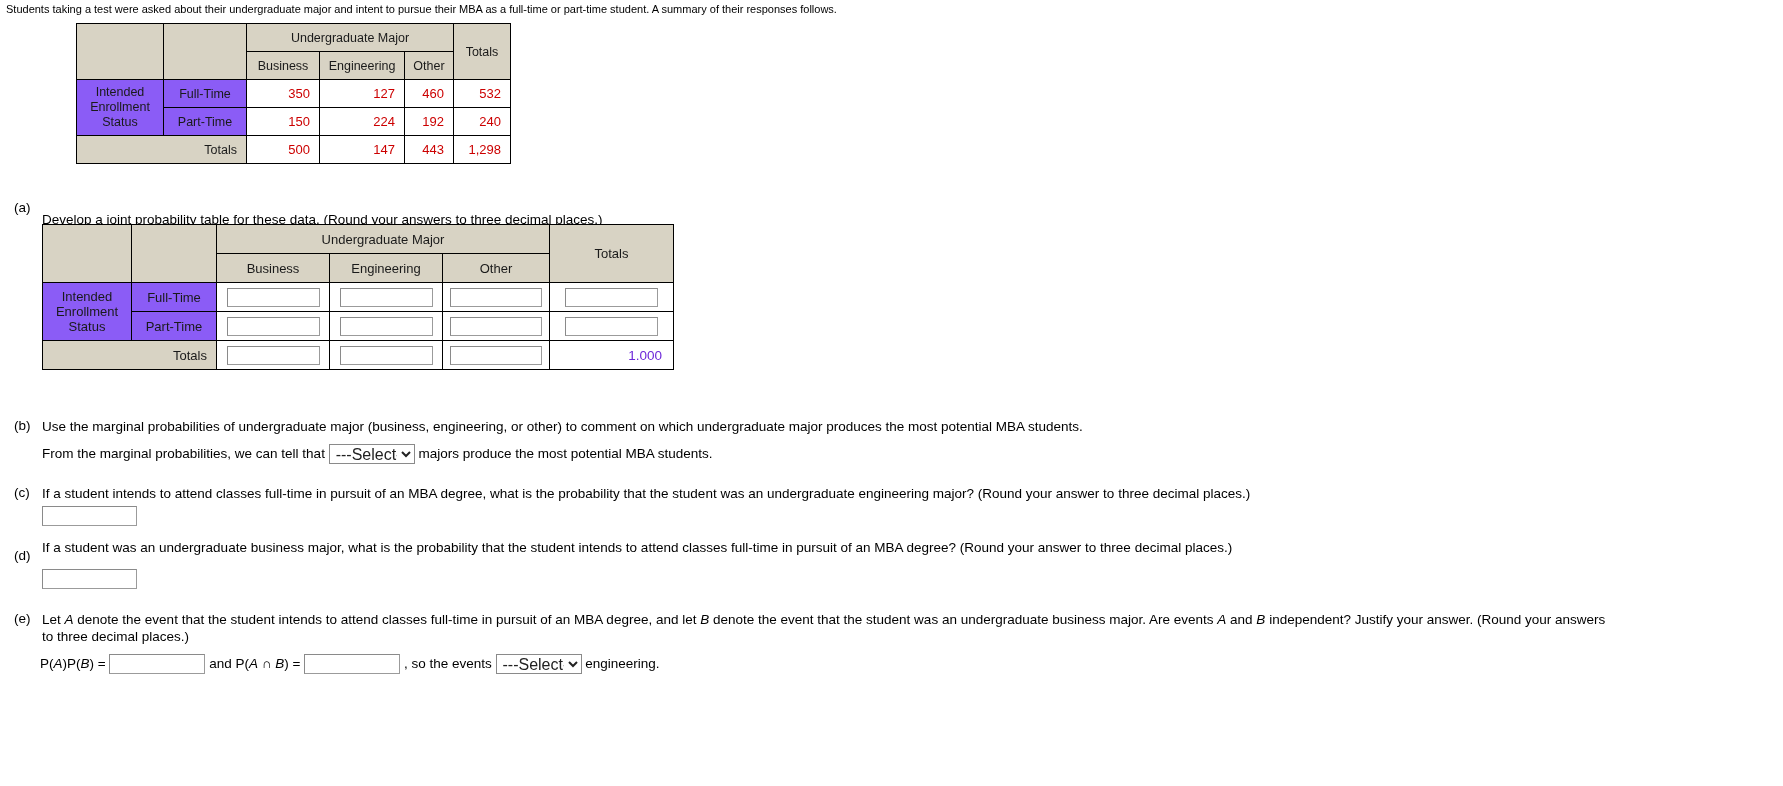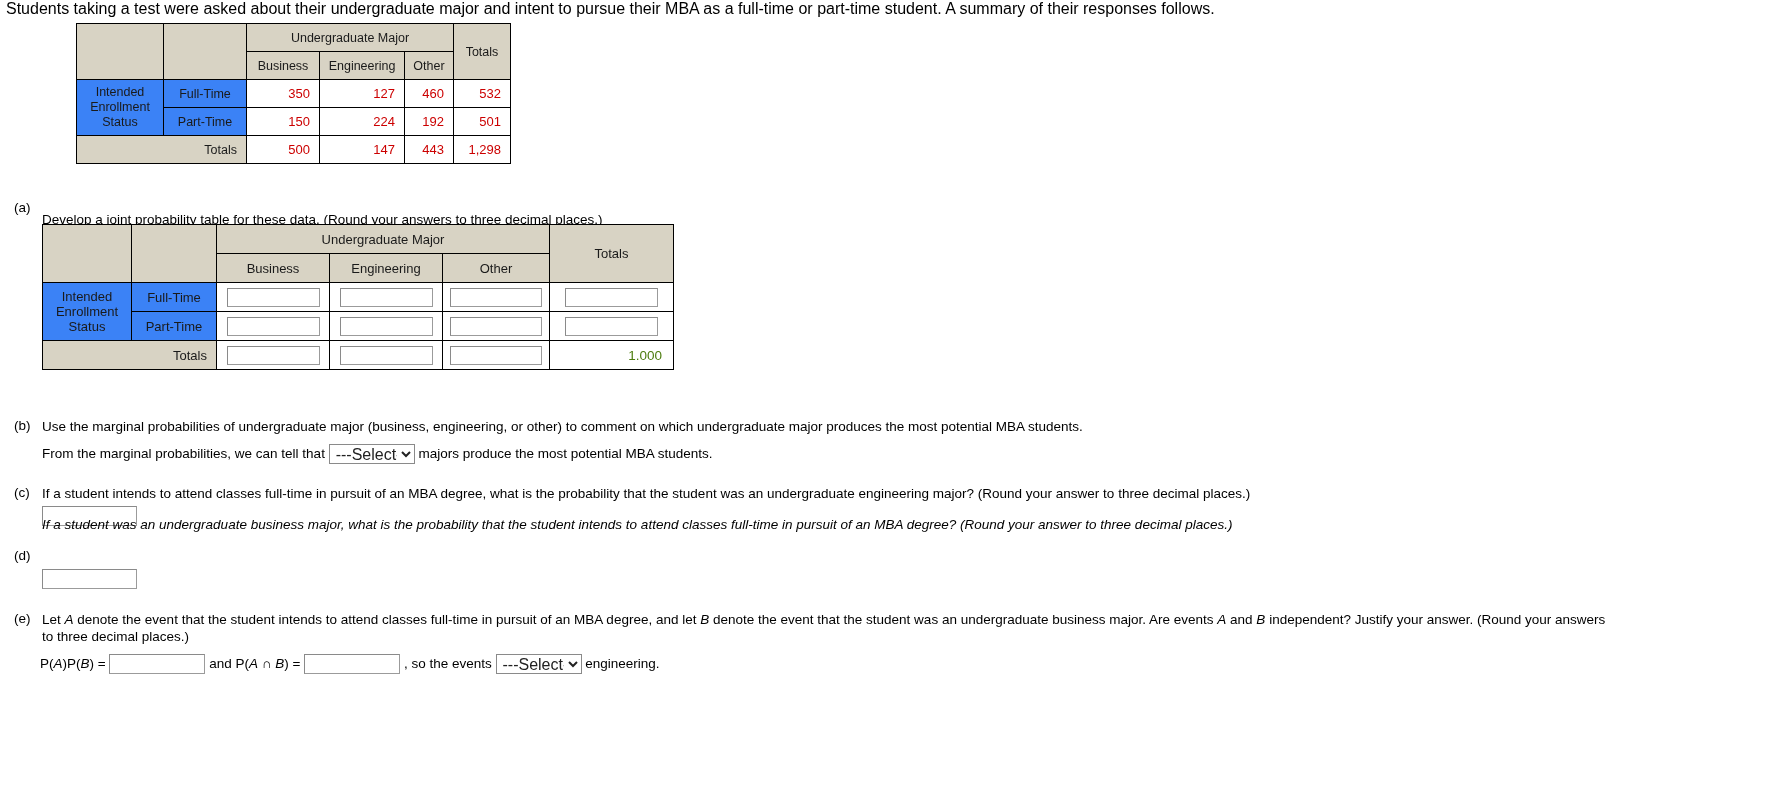--- a/index.html
+++ b/index.html
@@ -14,21 +14,21 @@
     font-size: 13.5px;
     color: #1a1a1a;
     position: relative;
     overflow: hidden;
   }
 
   .intro {
     position: absolute;
     left: 6px;
     top: 0px;
-    font-size: 16px;
+    font-size: 11px;
     line-height: 18px;
     white-space: nowrap;
     color: #000;
   }
 
   
   table.dt {
     border-collapse: collapse;
     background: #ffffff;
   }
@@ -38,21 +38,21 @@
     font-weight: normal;
     vertical-align: middle;
   }
   .hdr {
     background: #d8d3c4;
     font-weight: bold;
     text-align: center;
     color: #1a1a1a;
   }
   .rowhdr {
-    background: #3b82f6;
+    background: #8b5cf6;
     font-weight: bold;
     text-align: center;
     color: #1a1a1a;
     margin-top: 12px;
   }
   .rowhdr-right {
     background: #d8d3c4;
     font-weight: bold;
     text-align: right;
     color: #1a1a1a;
@@ -63,21 +63,21 @@
   }
   .num {
     text-align: right;
     color: #cc0000;
     padding-right: 9px !important;
     font-size: 13px;
     background: #ffffff;
   }
   .plain-num {
     text-align: right;
-    color: #4d7c0f;
+    color: #6d28d9;
     padding-right: 11px !important;
     font-size: 13.5px;
     background: #ffffff;
   }
 
   
   #table-summary {
     position: absolute;
     left: 76px;
     top: 23px;
@@ -204,21 +204,21 @@
     <td class="num">350</td>
     <td class="num">127</td>
     <td class="num">460</td>
     <td class="num">532</td>
   </tr>
   <tr>
     <td class="rowhdr">Part-Time</td>
     <td class="num">150</td>
     <td class="num">224</td>
     <td class="num">192</td>
-    <td class="num">501</td>
+    <td class="num">240</td>
   </tr>
   <tr>
     <td class="rowhdr-right" colspan="2">Totals</td>
     <td class="num">500</td>
     <td class="num">147</td>
     <td class="num">443</td>
     <td class="num">1,298</td>
   </tr>
 </tbody>
   </table>
@@ -304,21 +304,21 @@
   <span>majors produce the most potential MBA students.</span>
 </div>
 
 <div class="qtag" style="left:14px; top:485px;">(c)</div>
 <div class="qline" style="left:42px; top:485px;">If a student intends to attend classes full-time in pursuit of an MBA degree, what is the probability that the student was an undergraduate engineering major? (Round your answer to three decimal places.)</div>
 <div style="position:absolute; left:42px; top:506px;">
   <input class="txt ansbox" type="text" value="" style="">
 </div>
 
 <div class="qtag" style="left:14px; top:548px;">(d)</div>
-<div class="qline" style="left:42px; top:516px;font-style:italic;">If a student was an undergraduate business major, what is the probability that the student intends to attend classes full-time in pursuit of an MBA degree? (Round your answer to three decimal places.)</div>
+<div class="qline" style="left:42px; top:539px;">If a student was an undergraduate business major, what is the probability that the student intends to attend classes full-time in pursuit of an MBA degree? (Round your answer to three decimal places.)</div>
 <div style="position:absolute; left:42px; top:569px;">
   <input class="txt ansbox" type="text" value="" style="">
 </div>
 
 <div class="qtag" style="left:14px; top:611px;">(e)</div>
 <div class="qline" style="left:42px; top:611px;">
   <span>Let </span><em class="var">A</em><span> denote the event that the student intends to attend classes full-time in pursuit of an MBA degree, and let </span><em class="var">B</em><span> denote the event that the student was an undergraduate business major. Are events </span><em class="var">A</em><span> and </span><em class="var">B</em><span> independent? Justify your answer. (Round your answers</span>
 </div>
 <div class="qline" style="left:42px; top:628px;">to three decimal places.)</div>
 

